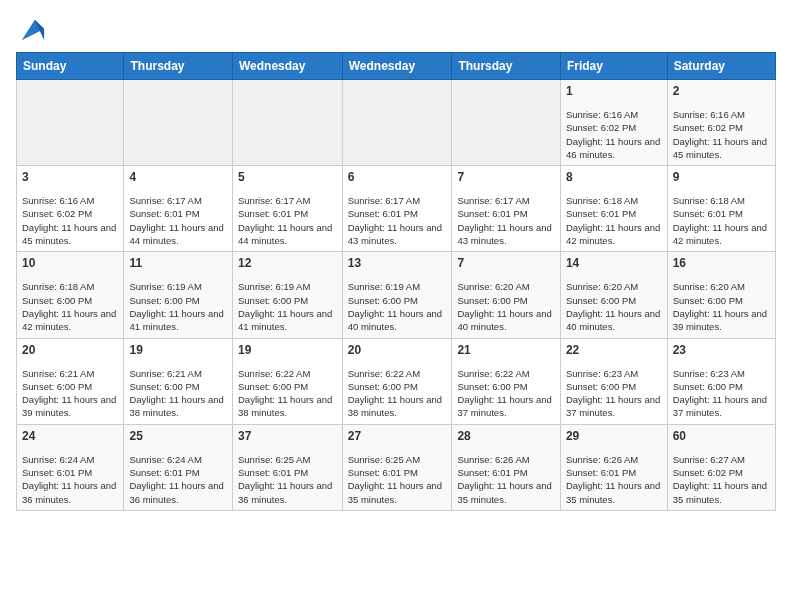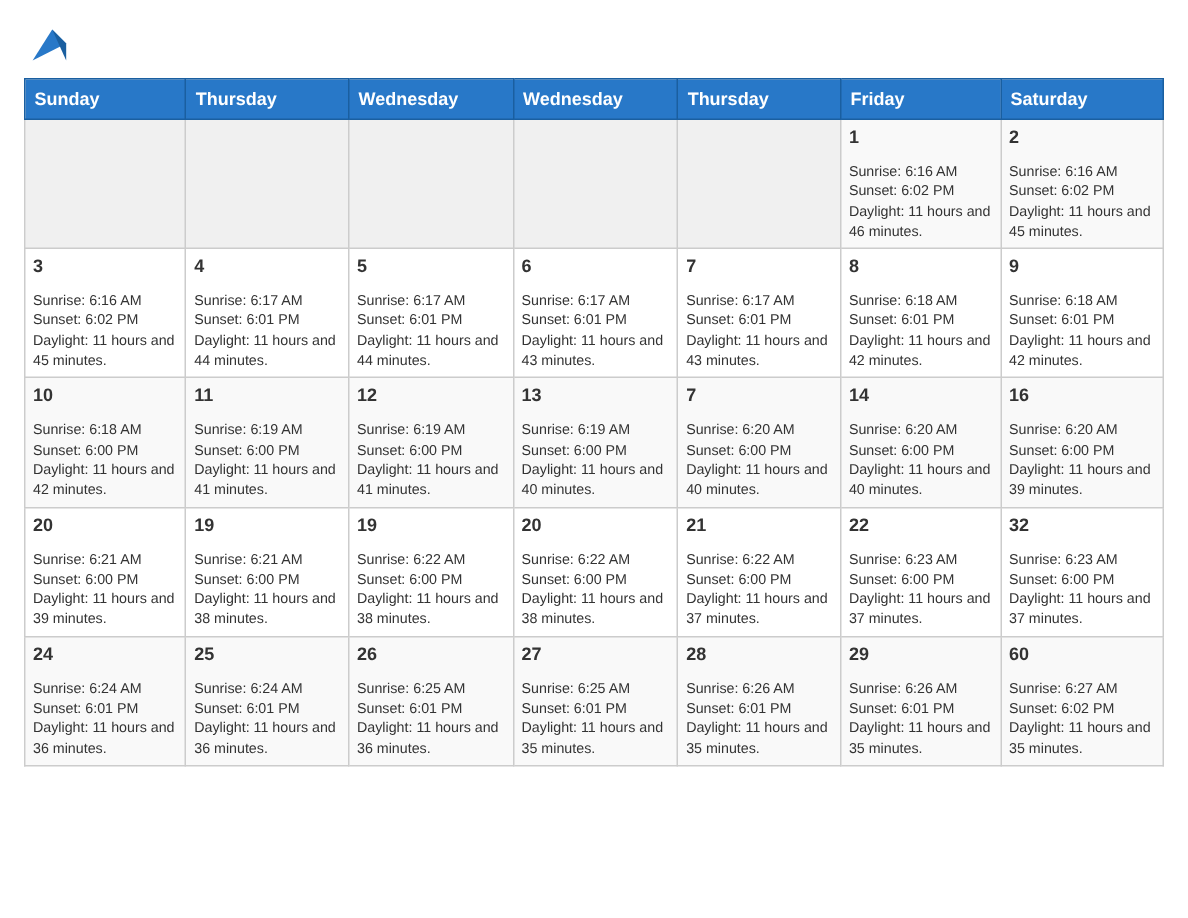--- a/index.html
+++ b/index.html
@@ -275,41 +275,41 @@
 Sunset: 6:00 PM
 Daylight: 11 hours and 37 minutes.</div>
           </td>
           <td>
             <div class="day-number">22</div>
             <div class="day-info" style="white-space: pre-line;">Sunrise: 6:23 AM
 Sunset: 6:00 PM
 Daylight: 11 hours and 37 minutes.</div>
           </td>
           <td>
-            <div class="day-number">32</div>
+            <div class="day-number">23</div>
             <div class="day-info" style="white-space: pre-line;">Sunrise: 6:23 AM
 Sunset: 6:00 PM
 Daylight: 11 hours and 37 minutes.</div>
           </td>
         </tr>
         <tr>
           <td>
             <div class="day-number">24</div>
             <div class="day-info" style="white-space: pre-line;">Sunrise: 6:24 AM
 Sunset: 6:01 PM
 Daylight: 11 hours and 36 minutes.</div>
           </td>
           <td>
             <div class="day-number">25</div>
             <div class="day-info" style="white-space: pre-line;">Sunrise: 6:24 AM
 Sunset: 6:01 PM
 Daylight: 11 hours and 36 minutes.</div>
           </td>
           <td>
-            <div class="day-number">26</div>
+            <div class="day-number">37</div>
             <div class="day-info" style="white-space: pre-line;">Sunrise: 6:25 AM
 Sunset: 6:01 PM
 Daylight: 11 hours and 36 minutes.</div>
           </td>
           <td>
             <div class="day-number">27</div>
             <div class="day-info" style="white-space: pre-line;">Sunrise: 6:25 AM
 Sunset: 6:01 PM
 Daylight: 11 hours and 35 minutes.</div>
           </td>

